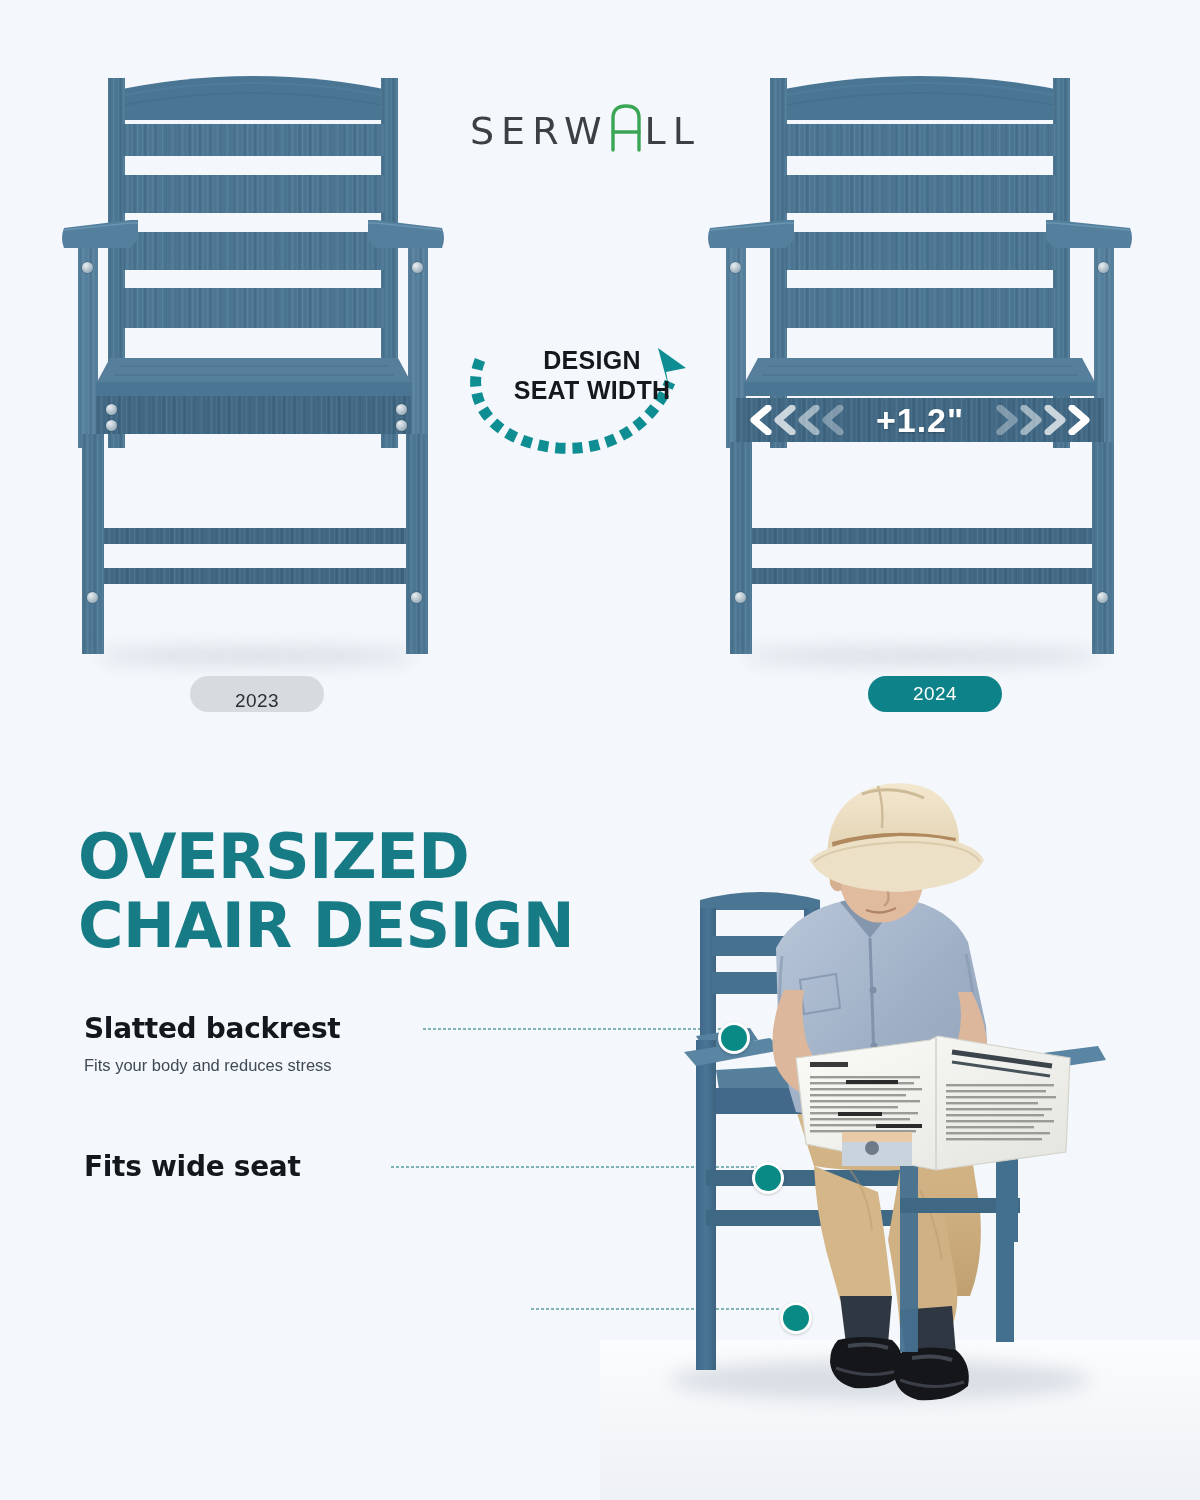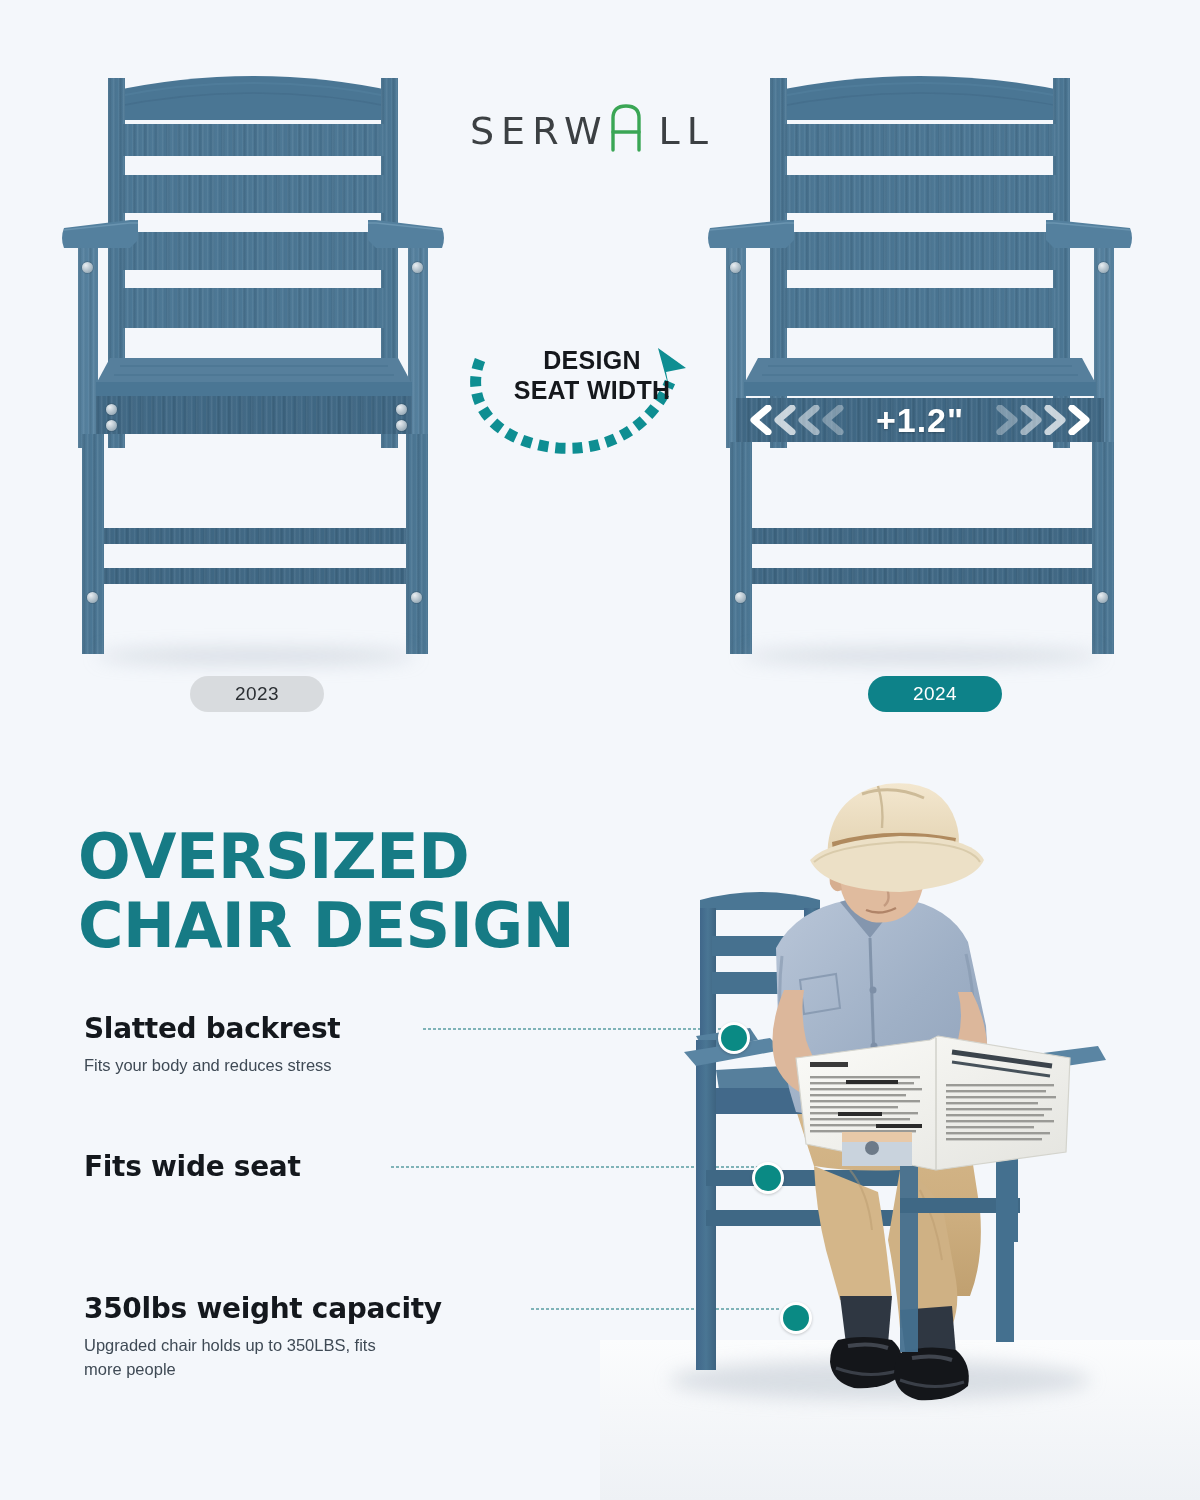--- a/index.html
+++ b/index.html
@@ -92,21 +92,21 @@
   <div class="top-section">
 
     <div class="logo">
       <span class="logo-text">SERW</span>
       <span class="logo-a">
         <svg width="34" height="50" viewBox="0 0 34 50">
           <path d="M4 48 L4 16 Q4 4 17 4 Q30 4 30 16 L30 48" fill="none" stroke="#3aa655" stroke-width="3.4" stroke-linecap="round"></path>
           <line x1="4" y1="30" x2="30" y2="30" stroke="#3aa655" stroke-width="3.4" stroke-linecap="round"></line>
         </svg>
       </span>
-      <span class="logo-text" style="margin-left:16px;">LL</span>
+      <span class="logo-text" style="margin-left:2px;">LL</span>
     </div>
 
     <div>
 
       <div class="arch" style="left:108px; top:58px;">
         <svg width="290" height="66" viewBox="0 0 290 66">
           <path d="M0 62 L0 34 Q145 2 290 34 L290 62 Z" fill="#4a7694"></path>
           <path d="M0 40 Q145 10 290 40" fill="none" stroke="#54809e" stroke-width="2" opacity=".6"></path>
           <path d="M0 50 Q145 20 290 50" fill="none" stroke="#3f6885" stroke-width="1.4" opacity=".5"></path>
         </svg>
@@ -157,21 +157,21 @@
       <div class="wood" style="left:406px; top:434px; width:22px; height:220px;"></div>
 
       <div class="wood dark" style="left:104px; top:528px; width:302px; height:16px;"></div>
       <div class="wood dark" style="left:104px; top:568px; width:302px; height:16px;"></div>
       <div class="screw" style="left:87px; top:592px;"></div>
       <div class="screw" style="left:411px; top:592px;"></div>
 
       <div class="shadow-blob" style="left:96px; top:648px; width:320px; height:16px;"></div>
     </div>
 
-    <div class="pill pill-2023" style="left:190px; top:676px; width:134px;">
+    <div class="pill pill-2023" style="left:190px; top:676px; width:134px;align-items:flex-end;">
       <span>2023</span>
     </div>
 
     <div class="callout">
       <svg width="240" height="120" viewBox="0 0 240 120">
         <path d="M18 22 C2 62, 30 104, 96 110 C150 114, 190 86, 208 44" fill="none" stroke="#0e8e92" stroke-width="11" stroke-dasharray="10 7" stroke-linecap="butt"></path>
         <path d="M196 10 L224 30 L204 34 L208 54 Z" fill="#0e8e92"></path>
       </svg>
       <div class="callout-text">
         <div>DESIGN</div>
@@ -265,24 +265,20 @@
       <div class="feature-title">Slatted backrest</div>
       <div class="feature-desc">Fits your body and reduces stress</div>
     </div>
     <div class="dots-line" style="left:422px; top:288px; width:312px;"></div>
 
     <div class="feature" style="top:410px;">
       <div class="feature-title">Fits wide seat</div>
     </div>
     <div class="dots-line" style="left:390px; top:426px; width:378px;"></div>
 
-    <div class="feature" style="top:552px;">
-      <div class="feature-title">350lbs weight capacity</div>
-      <div class="feature-desc">Upgraded chair holds up to 350LBS, fits more people</div>
-    </div>
     <div class="dots-line" style="left:530px; top:568px; width:250px;"></div>
 
     <div class="photo">
       <div class="floor"></div>
       <div class="shadow-blob" style="left:70px; top:620px; width:420px; height:40px;"></div>
 
       <svg width="600" height="760" viewBox="0 0 600 760" style="position:absolute;left:0;top:0;">
         <defs>
           <linearGradient id="shirtG" x1="0" y1="0" x2="1" y2="1">
             <stop offset="0%" stop-color="#b9c6d8"></stop>

